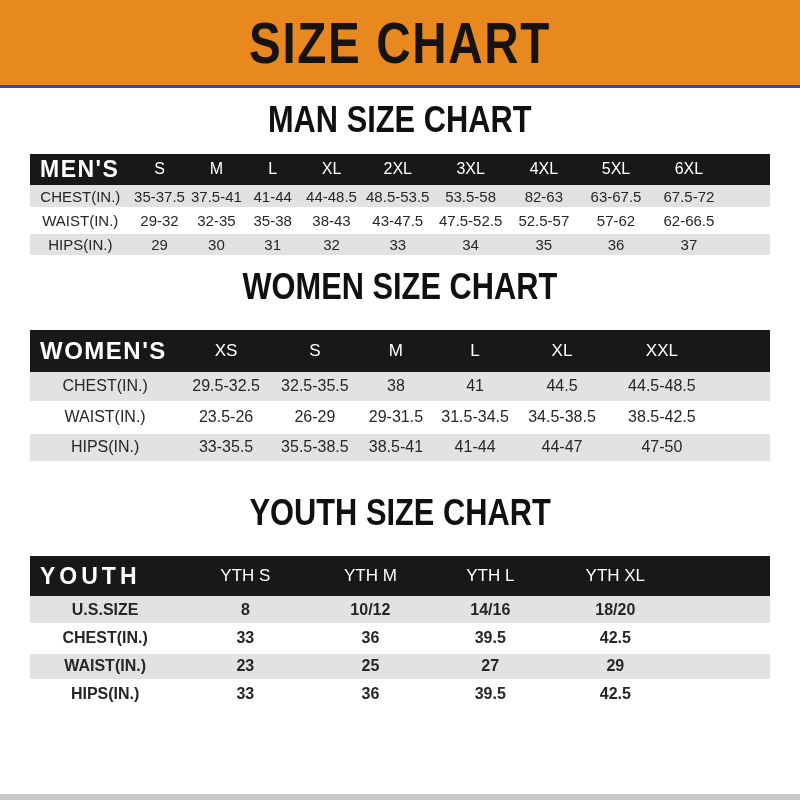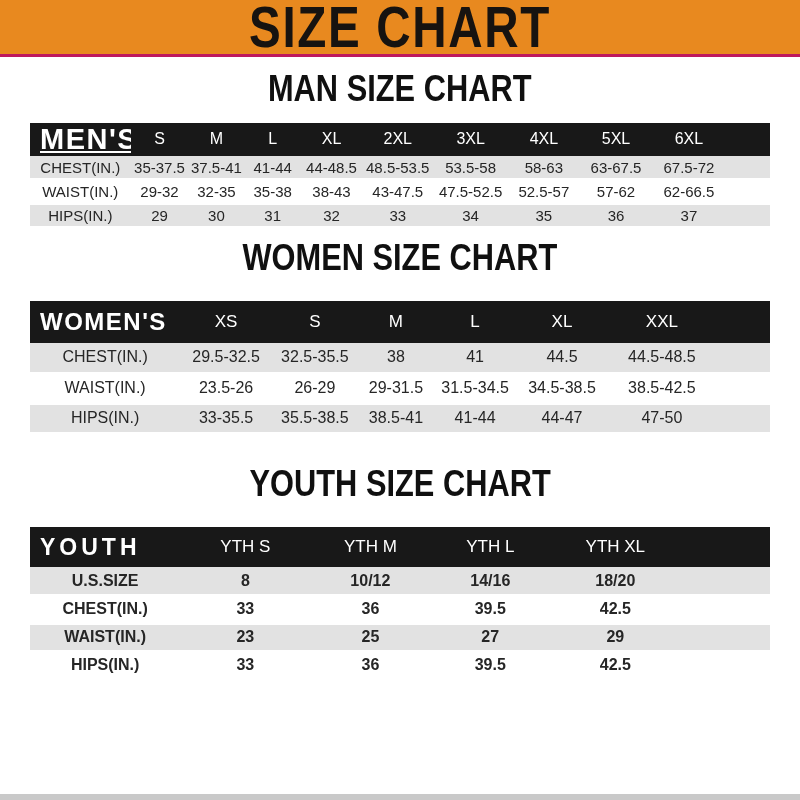--- a/index.html
+++ b/index.html
@@ -7,23 +7,23 @@
   body { font-family: "Liberation Sans", sans-serif; }
 
   .page {
     width: 800px; height: 800px;
     position: relative; overflow: hidden;
     background: #ffffff;
   }
 
   
   .banner {
-    height: 57px;
+    height: 88px;
     background: #E8891F;
-    border-bottom: 3px solid #be185d;
+    border-bottom: 3px solid #1d4ed8;
     display: flex; align-items: center; justify-content: center;
   }
   .banner-title {
     display: inline-block;
     font-size: 58px; font-weight: bold; line-height: 1;
     letter-spacing: 2px; color: #171310;
     transform: scaleX(0.82);
   }
 
   
@@ -59,21 +59,21 @@
   }
   .size-table tbody tr:nth-child(odd) { background: #E2E2E2; }
   .size-table td {
     text-align: center; vertical-align: middle;
     border-bottom: 3px solid #ffffff;
     color: #262626; white-space: nowrap; overflow: hidden;
   }
 
   .men   thead tr { height: 31px; }
   .men   th        { font-size: 16px; }
-  .men   th.corner { font-size: 29px; text-decoration: underline; }
+  .men   th.corner { font-size: 23px; }
   .men   tbody tr  { height: 24px; }
   .men   td        { font-size: 15px; }
 
   .women thead tr { height: 42px; }
   .women th        { font-size: 17px; }
   .women th.corner { font-size: 24px; }
   .women tbody tr  { height: 30px; }
   .women td        { font-size: 16px; }
 
   .youth thead tr { height: 40px; border-radius: 9px; }
@@ -141,21 +141,21 @@
         </thead>
         <tbody>
           <tr>
             <td class="row-label">CHEST(IN.)</td>
             <td>35-37.5</td>
             <td>37.5-41</td>
             <td>41-44</td>
             <td>44-48.5</td>
             <td>48.5-53.5</td>
             <td>53.5-58</td>
-            <td>58-63</td>
+            <td>82-63</td>
             <td>63-67.5</td>
             <td>67.5-72</td>
             <td></td>
           </tr>
           <tr>
             <td class="row-label">WAIST(IN.)</td>
             <td>29-32</td>
             <td>32-35</td>
             <td>35-38</td>
             <td>38-43</td>

